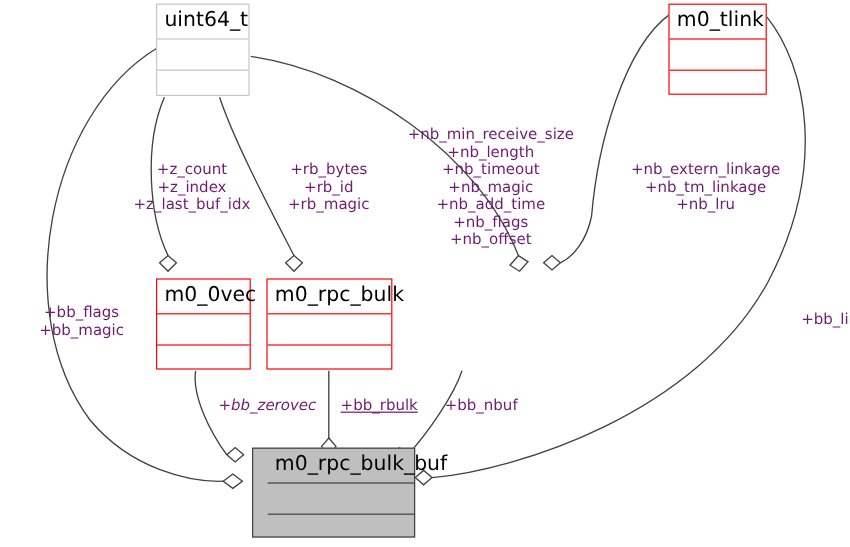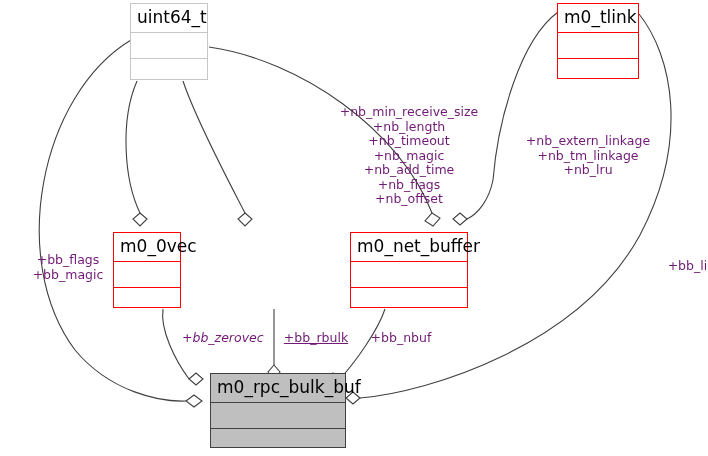--- a/index.html
+++ b/index.html
@@ -69,39 +69,45 @@
     <div class="compartment"></div>
     <div class="compartment"></div>
   </div>
 
   <div class="node red" style="left:557px;top:3px;width:82px;height:76px;">
     <div class="title">m0_tlink</div>
     <div class="compartment"></div>
     <div class="compartment"></div>
   </div>
 
-  <div class="node red" style="left:113px;top:232px;width:68px;height:76px;">
+  <div class="node red" style="left:130px;top:232px;width:79px;height:76px;">
     <div class="title">m0_0vec</div>
     <div class="compartment"></div>
     <div class="compartment"></div>
   </div>
 
-
-  <div class="node red" style="left:350px;top:232px;width:118px;height:76px;">
-    <div class="title">m0_net_buffer</div>
+  <div class="node red" style="left:222px;top:232px;width:105px;height:76px;">
+    <div class="title">m0_rpc_bulk</div>
     <div class="compartment"></div>
     <div class="compartment"></div>
   </div>
 
-  <div class="node filled" style="left:210px;top:373px;width:136px;height:75px;">
+
+  <div class="node filled" style="left:210px;top:373px;width:136px;height:75px;padding-left:12px;">
     <div class="title">m0_rpc_bulk_buf</div>
     <div class="compartment"></div>
     <div class="compartment"></div>
   </div>
 
+  <div class="edge-label" style="left:110px;top:134px;width:100px;">+z_count
++z_index
++z_last_buf_idx</div>
+  <div class="edge-label" style="left:234px;top:134px;width:80px;">+rb_bytes
++rb_id
++rb_magic</div>
   <div class="edge-label" style="left:336px;top:105px;width:146px;">+nb_min_receive_size
 +nb_length
 +nb_timeout
 +nb_magic
 +nb_add_time
 +nb_flags
 +nb_offset</div>
   <div class="edge-label" style="left:28px;top:253px;width:80px;">+bb_flags
 +bb_magic</div>
   <div class="edge-label" style="left:521px;top:134px;width:134px;">+nb_extern_linkage

